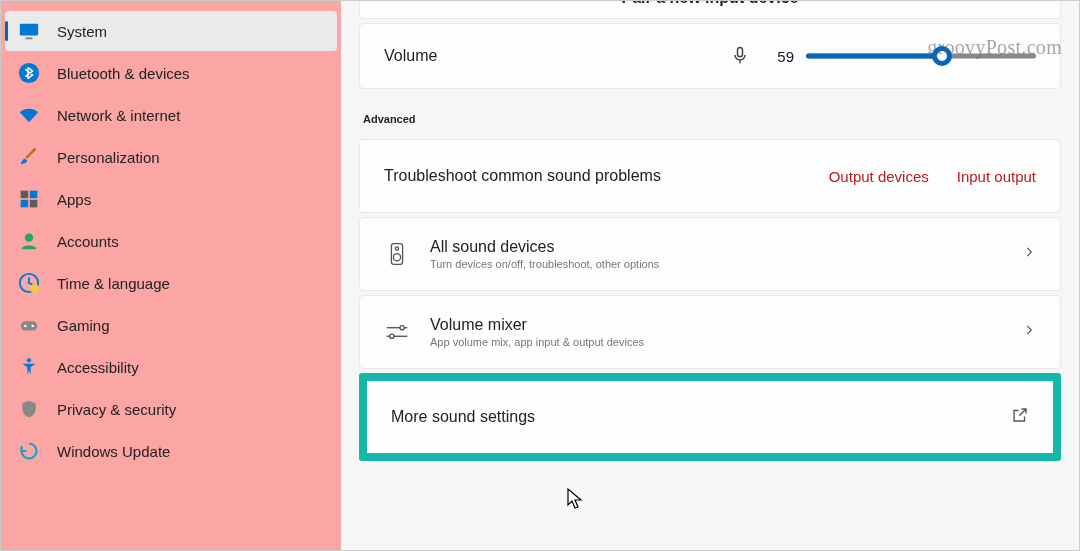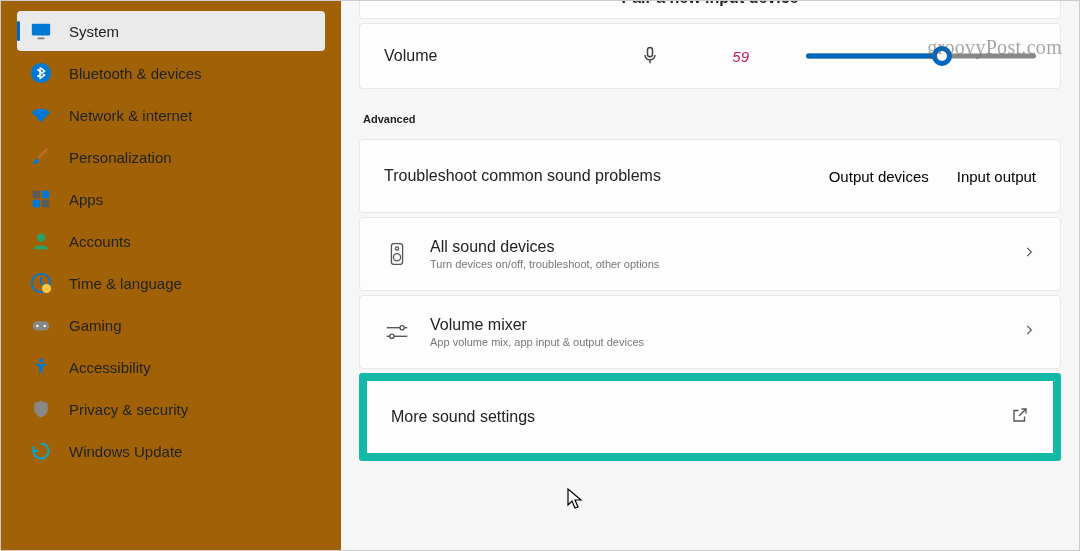--- a/index.html
+++ b/index.html
@@ -1,39 +1,39 @@
 <!DOCTYPE html>
 <html><head>
   <meta charset="utf-8">
   <style>
     * { margin: 0; padding: 0; box-sizing: border-box; font-family: "Segoe UI", -apple-system, sans-serif; }
     body { background: #f6f6f6; width: 1080px; height: 551px; overflow: hidden; position: relative; }
     .app { display: flex; height: 100%; border: 1px solid #ccc; background: #f4f4f4; }
-    .sidebar { width: 340px; background: #a16207; padding: 8px 12px; }
+    .sidebar { width: 340px; background: #fca5a5; padding: 8px 0; }
     .sidebar-item { display: flex; align-items: center; padding: 8px 16px 8px 12px; margin: 2px 4px; cursor: pointer; border-radius: 4px; font-size: 15px; color: #222; height: 40px; }
     .sidebar-item.active { background: #eaeaea; position: relative; }
     .sidebar-item.active::before { content: ""; position: absolute; left: 0; top: 10px; bottom: 10px; width: 3px; background: #0067c0; border-radius: 3px; }
     .sidebar-icon { width: 24px; height: 24px; margin-right: 16px; display: flex; align-items: center; justify-content: center; flex-shrink: 0; }
     .main { flex: 1; padding: 0 18px 18px 18px; background: #f6f6f6; overflow: hidden; }
     .card { background: #fdfdfd; border: 1px solid #e8e8e8; border-radius: 4px; margin-bottom: 4px; }
     .card-row { display: flex; align-items: center; padding: 20px 24px; min-height: 72px; cursor: pointer; }
     .card-icon { width: 26px; height: 26px; margin-right: 20px; display: flex; align-items: center; justify-content: center; flex-shrink: 0; color: #555; }
     .card-text { flex: 1; }
     .card-title { font-size: 16px; color: #222; }
     .card-sub { font-size: 11px; color: #777; margin-top: 2px; }
     .section-header { font-size: 11px; font-weight: 600; color: #222; margin: 24px 0 14px 4px; }
-    .volume-row { display: flex; align-items: center; padding: 20px 24px; gap: 45px; }
+    .volume-row { display: flex; align-items: center; padding: 20px 24px; }
     .volume-label { flex: 1; font-size: 16px; color: #222; }
     .mic-icon { width: 22px; height: 22px; margin-right: 16px; color: #444; }
-    .vol-num { font-size: 15px; color: #be185d; margin-right: 12px; width: 26px; text-align: right; font-style: italic; }
+    .vol-num { font-size: 15px; color: #0f172a; margin-right: 12px; width: 26px; text-align: right; }
     .slider { width: 230px; height: 24px; position: relative; }
     .slider-track { position: absolute; top: 50%; left: 0; right: 0; height: 5px; background: #888; border-radius: 3px; transform: translateY(-50%); }
     .slider-fill { position: absolute; top: 50%; left: 0; height: 5px; background: #0067c0; border-radius: 3px; transform: translateY(-50%); }
     .slider-thumb { position: absolute; top: 50%; width: 20px; height: 20px; border-radius: 50%; background: #fff; border: 5px solid #0067c0; transform: translate(-50%, -50%); }
-    .link-btn { color: #000000; font-size: 15px; margin-left: 28px; cursor: pointer; }
+    .link-btn { color: #b91c1c; font-size: 15px; margin-left: 28px; cursor: pointer; }
     .chevron { margin-left: auto; color: #555; }
     .ext-icon { margin-left: auto; color: #555; }
     .highlight-box { border: 8px solid #14b8a6; border-radius: 3px; }
     .top-peek { background: #fdfdfd; border: 1px solid #e8e8e8; border-radius: 0 0 4px 4px; height: 18px; margin-bottom: 4px; border-top: none; display:flex; align-items:flex-start; justify-content:center; overflow:hidden;}
     .top-peek-text { font-size:16px; font-weight:600; color:#222; transform:translateY(-12px);}
     .watermark { position: absolute; top: 36px; right: 18px; font-family: Georgia, serif; font-size: 20px; color: rgba(95,95,95,0.55); letter-spacing: 0.3px; }
     .cursor { position: absolute; left: 566px; top: 487px; pointer-events: none; }
     .ts-links { display:flex; align-items:center; }
   </style>
 </head>

